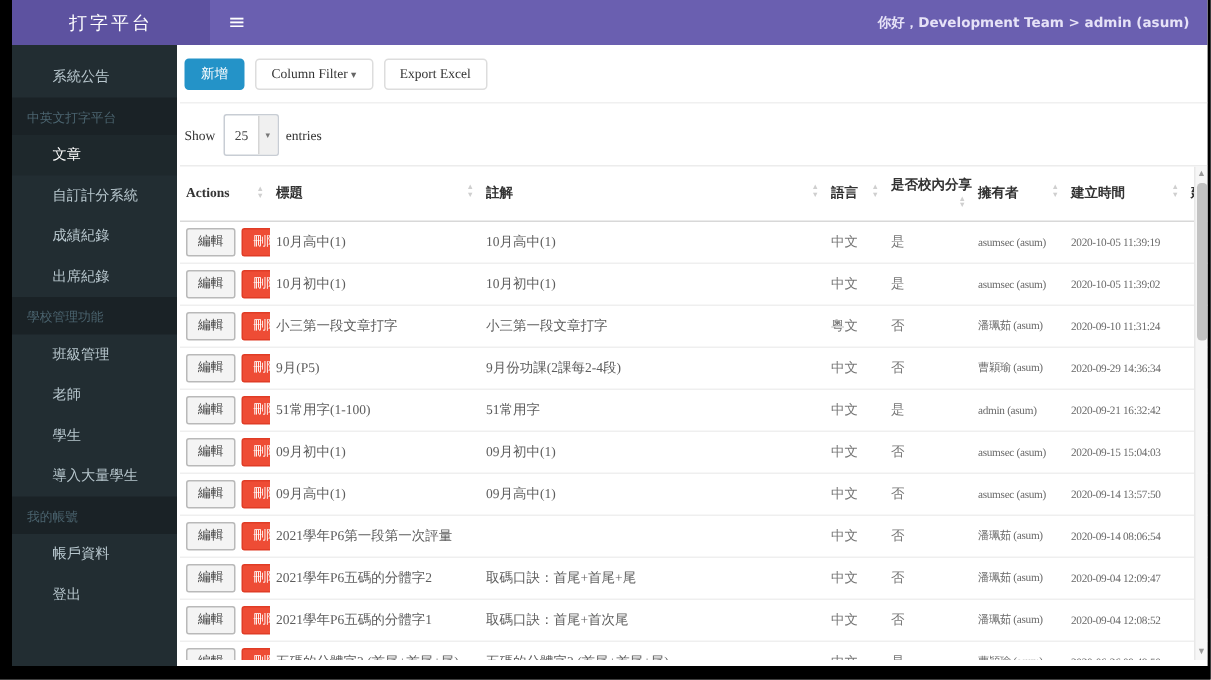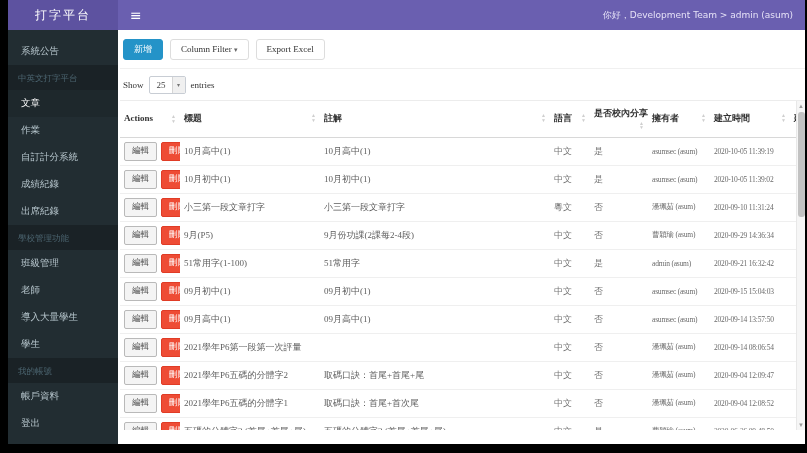--- a/index.html
+++ b/index.html
@@ -3,50 +3,50 @@
 <meta charset="utf-8">
 <style>
   * { box-sizing: border-box; margin: 0; padding: 0; }
   html,body { width:807px; height:453px; overflow:hidden; background:#000;
     font-family:"DejaVu Sans","Liberation Sans",sans-serif; }
   .app { position:absolute; left:8px; top:0; width:797px; height:444px;
     background:#fff; overflow:hidden; }
 
   
   .topbar { height:30px; display:flex; }
-  .brand { width:110px; flex-shrink:0; background:var(--brand-dark,#5d52a0);
+  .brand { width:132px; flex-shrink:0; background:var(--brand-dark,#5d52a0);
     color:#fff; font-size:12px; display:flex; align-items:center; justify-content:center;
     letter-spacing:2px; cursor:pointer; }
   .topbar-main { flex:1; background:var(--brand-purple,#6a5fb0); display:flex;
     align-items:center; padding:0 12px; }
   .menu-toggle { color:#fff; font-size:14px; cursor:pointer; line-height:1; }
-  .greeting { margin-left:auto; color:#e6e2f7; font-size:9px; cursor:pointer; }
+  .greeting { margin-left:auto; color:#e6e2f7; font-size:9px; cursor:pointer;font-weight:bold; }
 
   
   .layout { display:flex; height:414px; }
   .sidebar { width:110px; flex-shrink:0; background:#222d32; padding-top:8px; overflow:hidden; }
-  .side-item { padding:7px 13px; font-size:9.5px; color:#b8c7ce; cursor:pointer; white-space:nowrap; }
+  .side-item { padding:7px 27px; font-size:9.5px; color:#b8c7ce; cursor:pointer; white-space:nowrap; }
   .side-item.active { color:#fff; background:#1e282c; }
   .side-header { padding:8px 10px 5px; font-size:8.5px; color:#4b646f; background:#1a2226; white-space:nowrap; }
 
   .main { flex:1; position:relative; background:#fff; overflow:hidden; padding-left:2px;font-family:Liberation Serif, serif; }
 
   
   .toolbar { padding:9px 4px 8px 3px; border-bottom:1px solid #f0f0f0; display:flex; gap:7px; }
   .btn { font-family:inherit; font-size:9px; padding:4px 10px; border-radius:3px;
     cursor:pointer; line-height:1.2; }
   .btn-add { background:var(--add-button,#2493c8); border:1px solid var(--add-button,#2493c8); color:#fff; }
   .btn-default { background:#fff; border:1px solid #ddd; color:#333; }
   .caret { font-size:7px; color:#666; }
 
   
   .controls { display:flex; align-items:center; padding:7px 4px 6px 3px; font-size:9px; color:#333; }
   .show-entries { display:flex; align-items:center; gap:5px;text-align:right; }
   .select-box { display:inline-flex; align-items:center; border:1px solid #c8cdd4;
-    border-radius:2px; height:18px; cursor:pointer; overflow:hidden; }
+    border-radius:2px; height:28px; cursor:pointer; overflow:hidden; }
   .select-value { padding:0 6px; font-size:9px; color:#444; min-width:22px; }
   .select-caret { width:13px; height:100%; background:#f0f0f0; border-left:1px solid #d5d5d5;
     display:flex; align-items:center; justify-content:center; font-size:6px; color:#777; }
   .search { margin-left:auto; display:flex; align-items:center; gap:5px; }
   .search input { width:150px; height:17px; border:1px solid #c8cdd4; border-radius:2px;
     font-family:inherit; font-size:9px; padding:0 4px; outline:none; }
 
   
   .table-area { position:relative; border-top:1px solid #ececec; height:330px; overflow:hidden; }
   table { border-collapse:collapse; table-layout:fixed; width:710px; }
@@ -86,29 +86,28 @@
       <span class="menu-toggle">≡</span>
       <span class="greeting">你好，Development Team &gt; admin (asum)</span>
     </div>
   </header>
 
   <div class="layout">
     <nav class="sidebar" id="sidebar">
         <div class="side-item">系統公告</div>
         <div class="side-header">中英文打字平台</div>
         <div class="side-item active">文章</div>
-        <div class="side-item">作業</div>
         <div class="side-item">自訂計分系統</div>
         <div class="side-item">成績紀錄</div>
         <div class="side-item">出席紀錄</div>
         <div class="side-header">學校管理功能</div>
         <div class="side-item">班級管理</div>
         <div class="side-item">老師</div>
+        <div class="side-item">學生</div>
         <div class="side-item">導入大量學生</div>
-        <div class="side-item">學生</div>
         <div class="side-header">我的帳號</div>
         <div class="side-item">帳戶資料</div>
         <div class="side-item">登出</div>
       </nav>
 
     <main class="main">
       <div class="toolbar">
         <button class="btn btn-add">新增</button>
         <button class="btn btn-default">
           <span>Column Filter</span>

